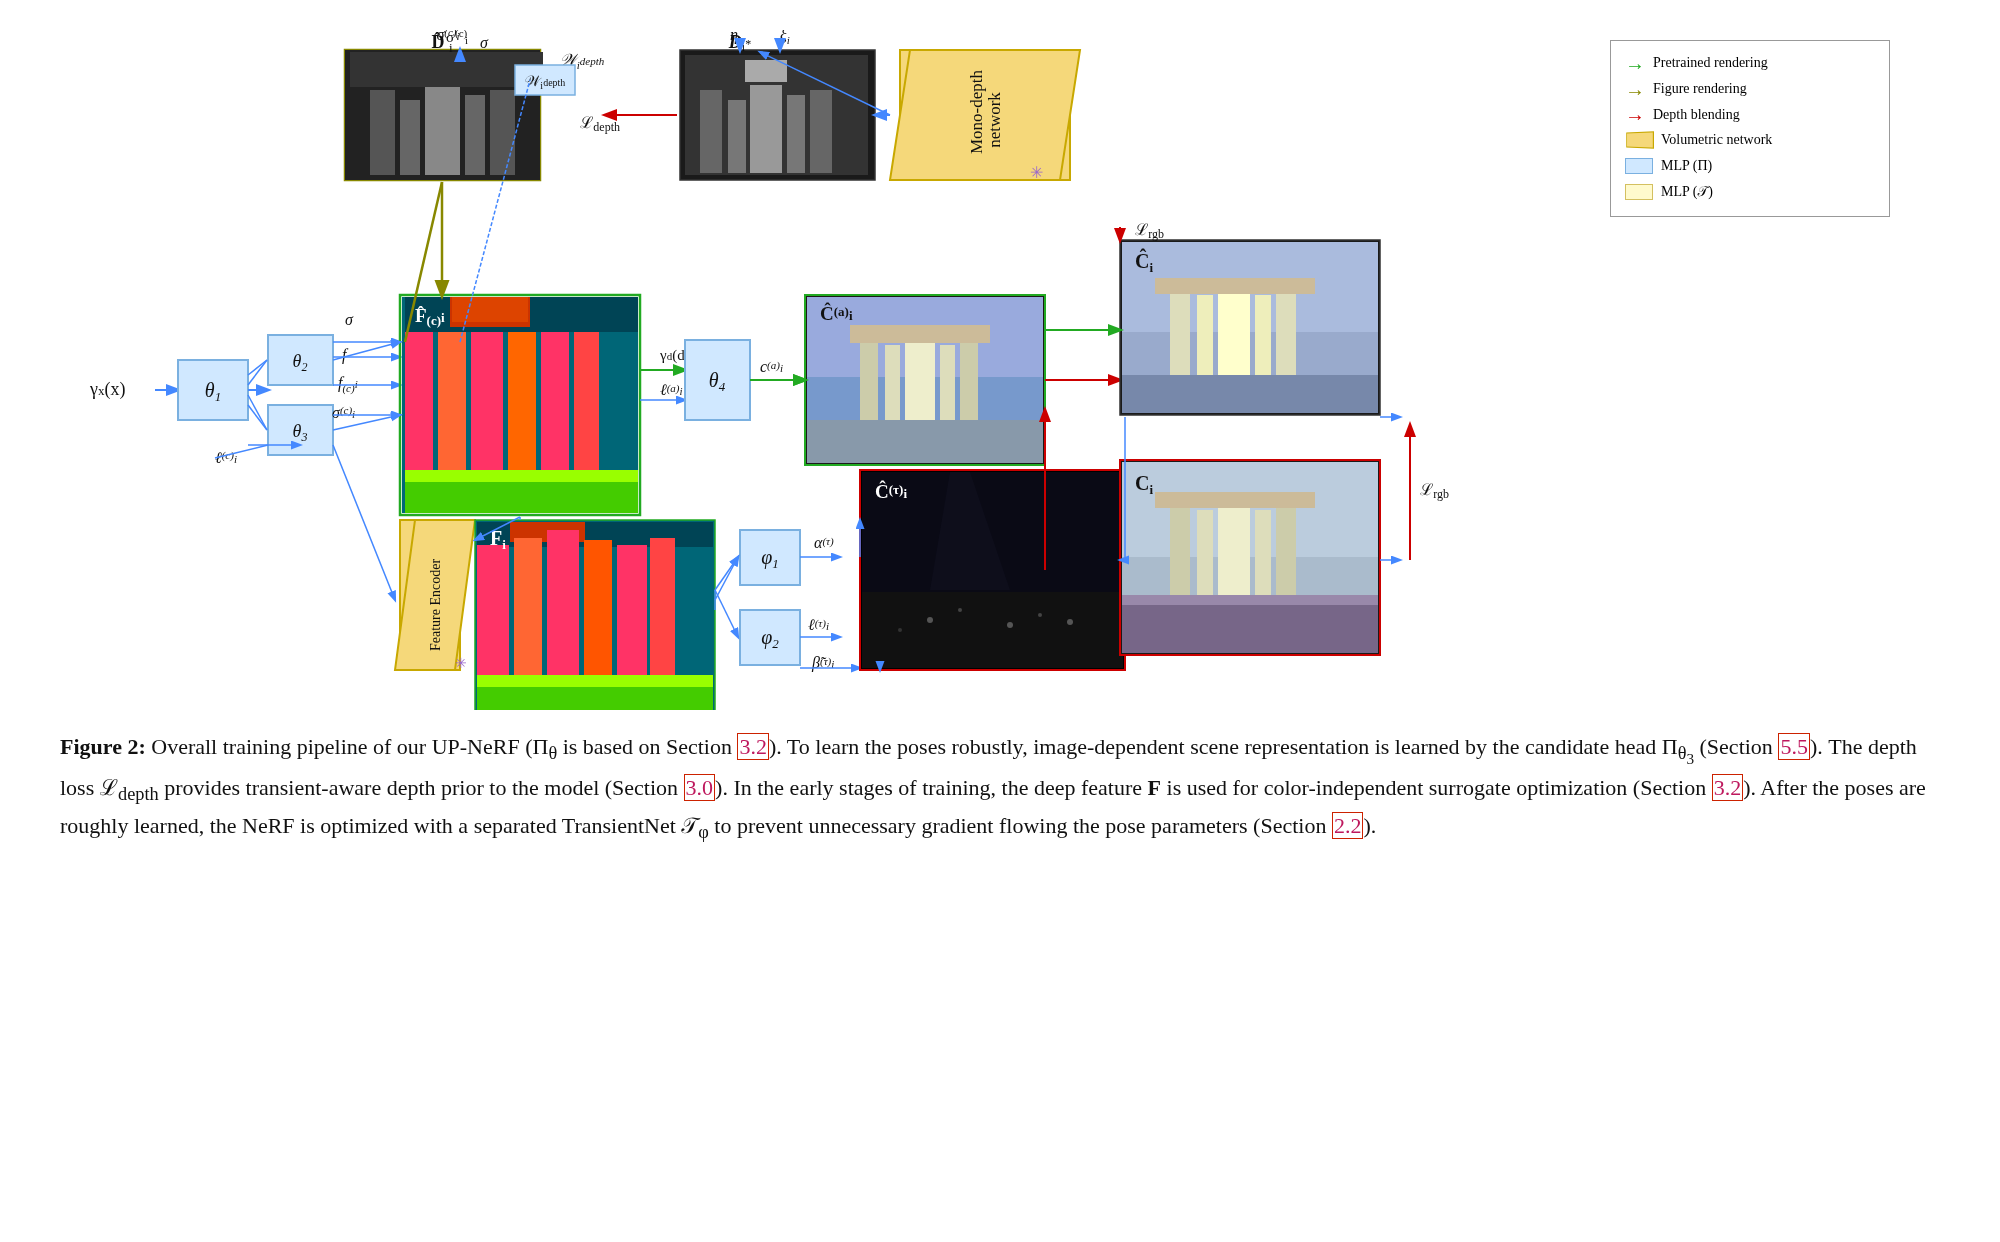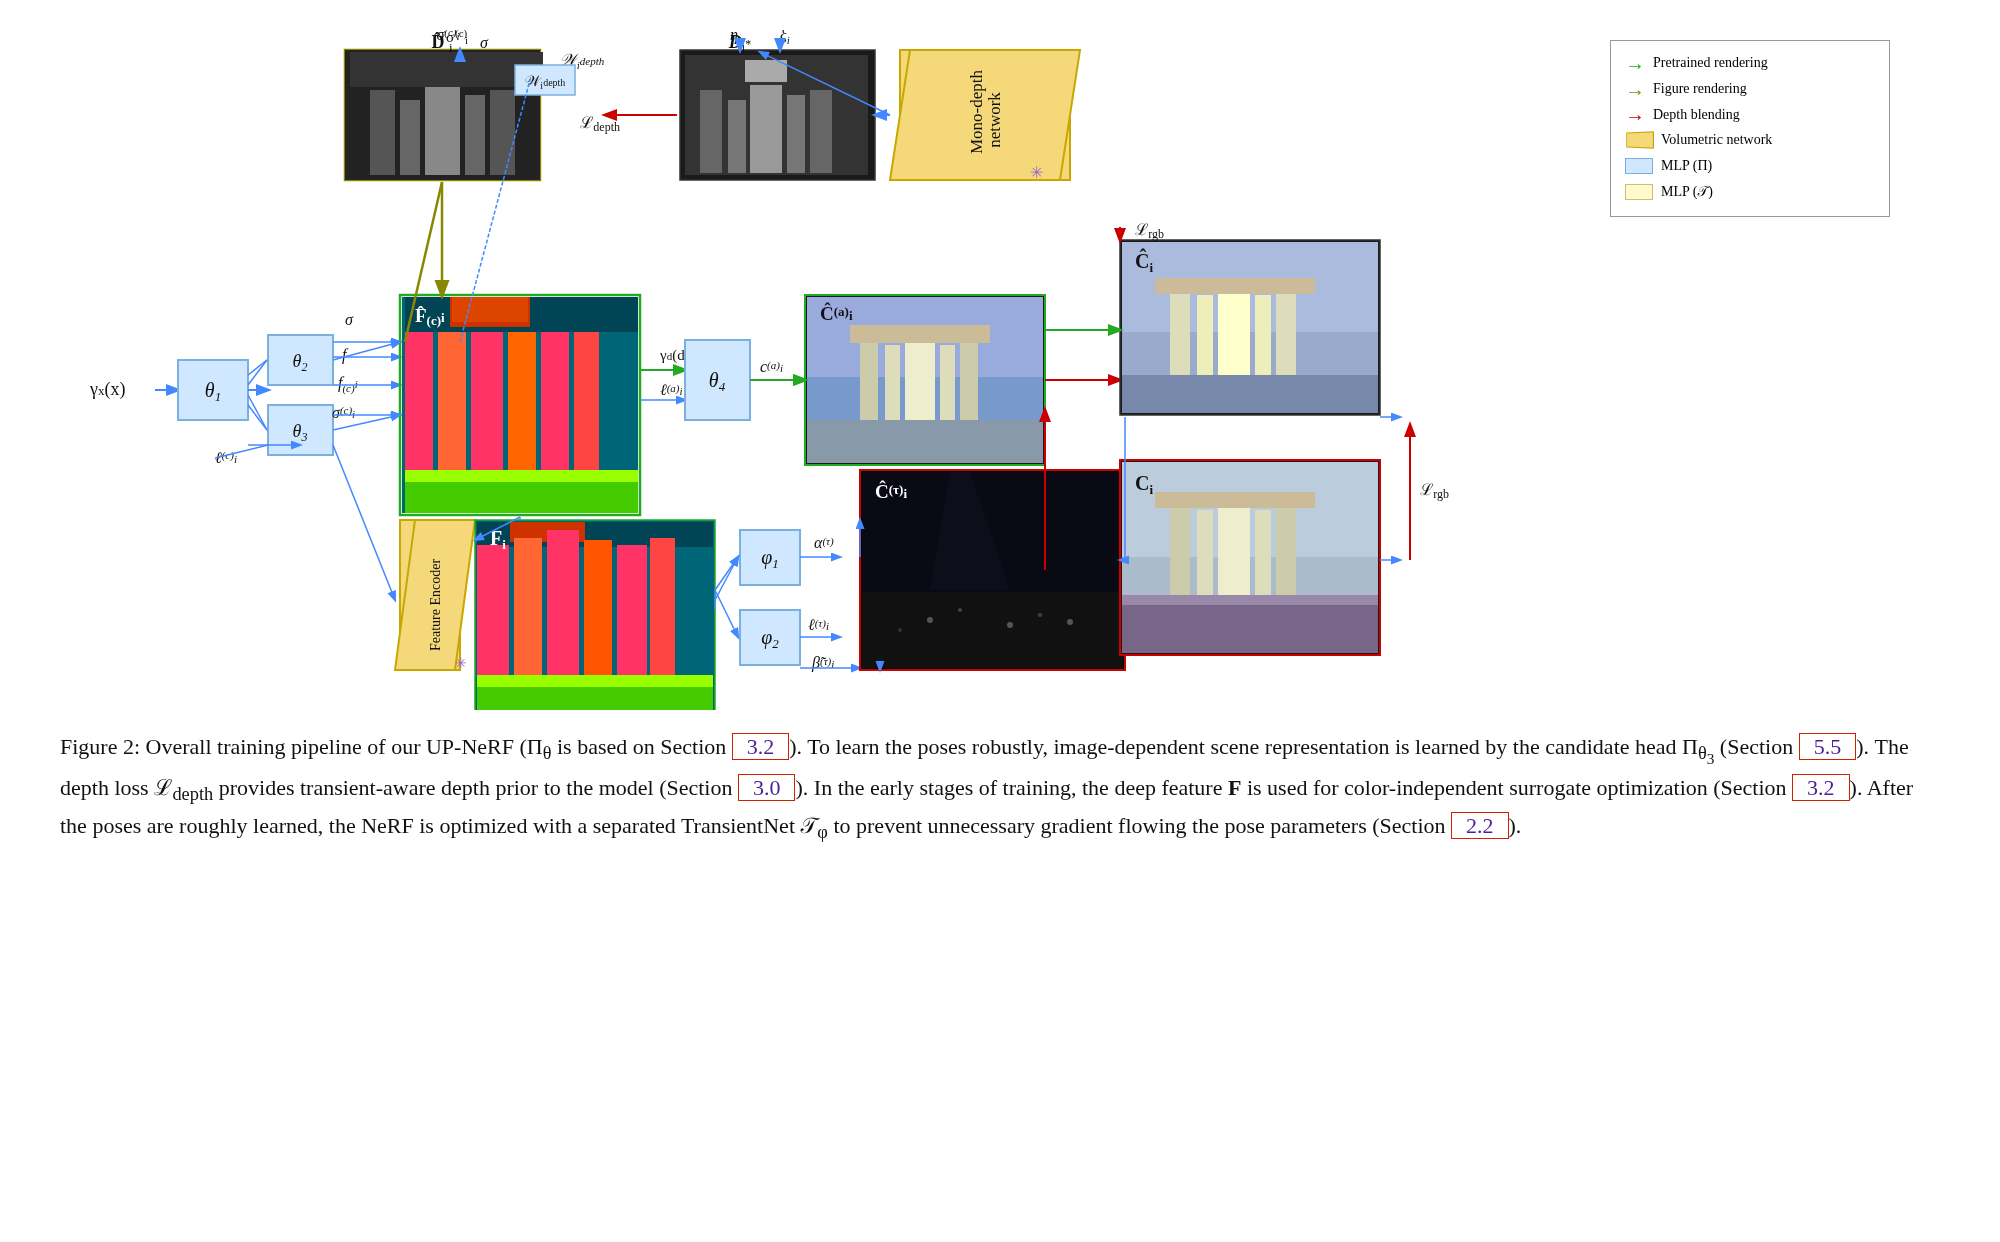--- a/index.html
+++ b/index.html
@@ -75,23 +75,23 @@
     }
 
     
     .caption {
       margin-top: 10px;
       font-size: 22px;
       line-height: 1.55;
       color: #111;
     }
     .caption-link {
-      color: #4c1d95;
+      color: #be185d;
       border: 1px solid #cc2200;
-      padding: 0 14px;
+      padding: 0 1px;
       text-decoration: none;
     }
     .caption strong {
       font-weight: bold;
     }
   </style>
 </head>
 <body>
 
 <div class="page">
@@ -419,21 +419,21 @@
       </div>
       <div class="legend-row">
         <span class="legend-rect-lightyellow"></span>
         <span>MLP (𝒯)</span>
       </div>
     </div>
 
   </div>
 
   <div class="caption">
-    <span style="font-weight:normal;">Figure 2:</span>
+    <span style="font-weight:bold;">Figure 2:</span>
     Overall training pipeline of our UP-NeRF (Π<sub>θ</sub> is based on Section
     <a class="caption-link">3.2</a>).
     To learn the poses robustly, image-dependent scene representation is learned by the candidate head Π<sub>θ<sub>3</sub></sub> (Section
     <a class="caption-link">5.5</a>).
     The depth loss ℒ<sub>depth</sub> provides transient-aware depth prior to the model (Section
     <a class="caption-link">3.0</a>).
     In the early stages of training, the deep feature <strong>F</strong> is used for color-independent surrogate optimization (Section
     <a class="caption-link">3.2</a>).
     After the poses are roughly learned, the NeRF is optimized with a separated TransientNet
     𝒯<sub>φ</sub> to prevent unnecessary gradient flowing the pose parameters (Section

